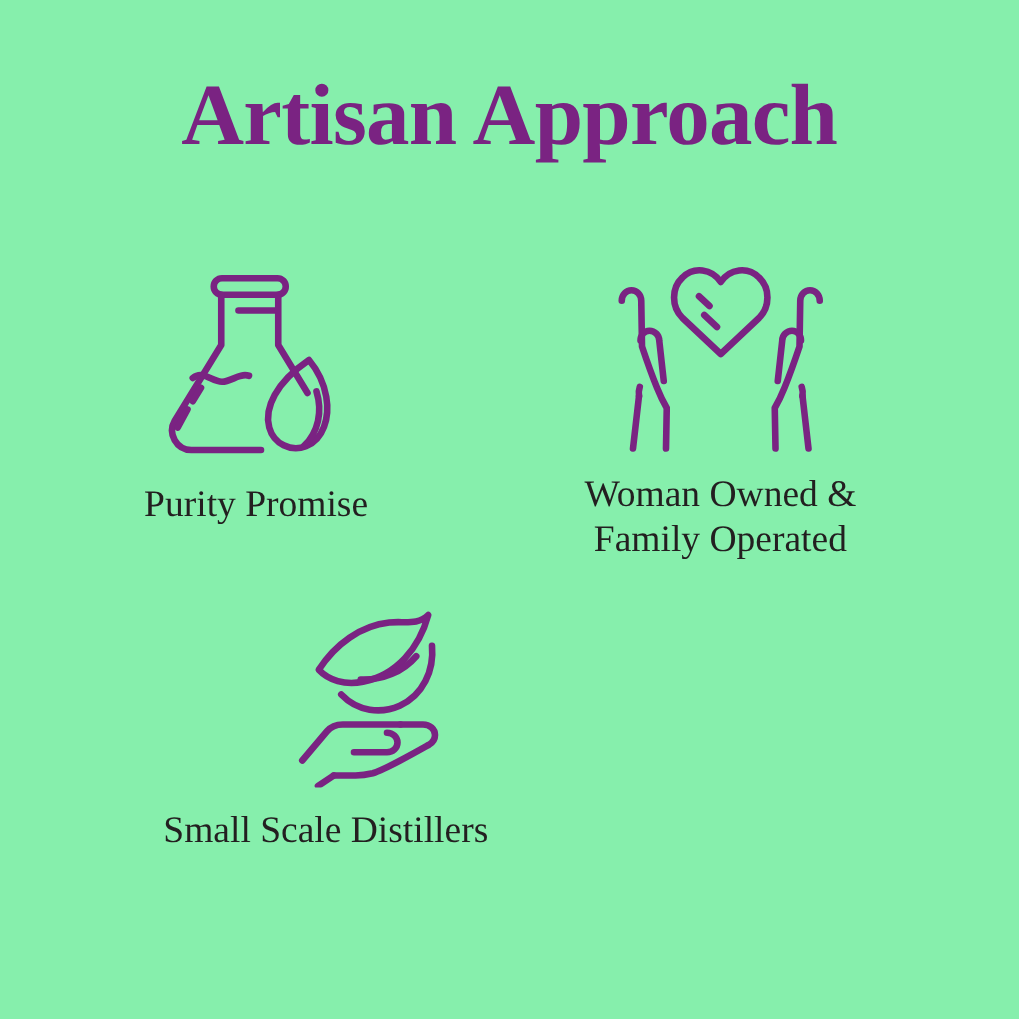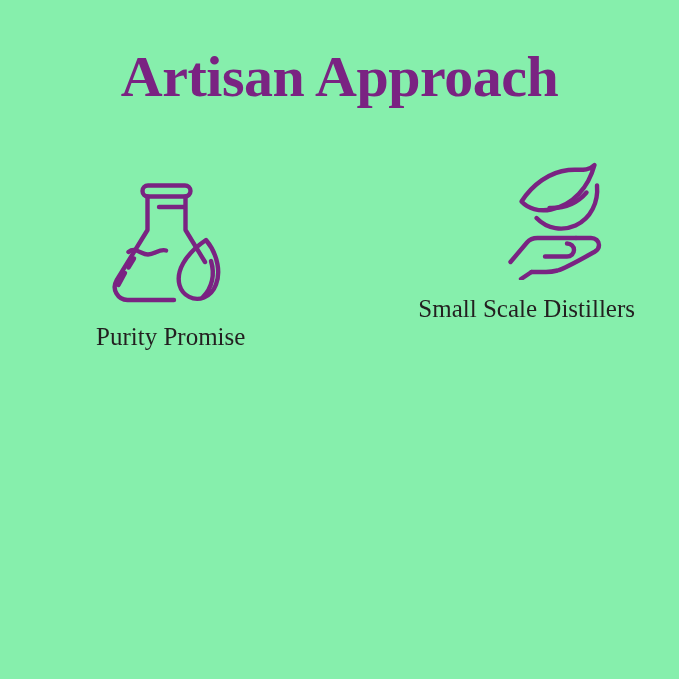--- a/index.html
+++ b/index.html
@@ -104,20 +104,51 @@
           <path d="M24 105 L17.5 117"></path>
 
           <path d="M105 72 c-22 15 -30 32 -26.5 45 c3 11 14.5 16.5 24.5 12.5 c11.5 -4.5 16 -19 13.5 -33 c-2 -11.5 -6.5 -18.5 -11.5 -24.5 Z"></path>
 
           <path d="M110 93 c4 13 1.5 27 -8.5 36.5"></path>
         </svg>
       </span>
       <div class="caption">Purity Promise</div>
     </div>
 
+    <div class="cell cell-tr">
+      <span class="icon-wrap">
+        <svg width="165" height="135" viewBox="0 0 165 135" fill="none" stroke="#7a2382" stroke-width="4.4" stroke-linecap="round" stroke-linejoin="round">
+
+          <path d="M82.5 68 L57 44 c-7.5 -7.5 -7.5 -20 0 -27 c7.5 -7.5 19.5 -6 25.5 3
+                   c6 -9 18 -10.5 25.5 -3 c7.5 7 7.5 19.5 0 27 Z"></path>
+
+          <path d="M68 29.5 L75 36"></path>
+          <path d="M71.5 42 L80 50"></path>
+
+          <path d="M16.5 32.5 c0 -4 3 -7 6.5 -7 c3.5 0 6.5 3 6.5 7 L30 63
+                   c0 0 5.5 16.5 10 27.5 c3 7.5 6.5 13.5 6.5 13.5 L46 131"></path>
+
+          <path d="M29 59 c0 -3.5 2.5 -6.5 6 -6.5 c3.5 0 6.5 3 6.5 6.5 l3 27"></path>
+
+          <path d="M28 96 L24 131"></path>
+
+          <path d="M28.5 90 c0 0 -1 3 -0.5 6"></path>
+
+          <path d="M148.5 32.5 c0 -4 -3 -7 -6.5 -7 c-3.5 0 -6.5 3 -6.5 7 L135 63
+                   c0 0 -5.5 16.5 -10 27.5 c-3 7.5 -6.5 13.5 -6.5 13.5 L119 131"></path>
+
+          <path d="M136 59 c0 -3.5 -2.5 -6.5 -6 -6.5 c-3.5 0 -6.5 3 -6.5 6.5 l-3 27"></path>
+
+          <path d="M137 96 L141 131"></path>
+          <path d="M136.5 90 c0 0 1 3 0.5 6"></path>
+        </svg>
+      </span>
+      <div class="caption caption-2">Woman Owned &amp;
+Family Operated</div>
+    </div>
 
     <div class="cell cell-bl">
       <span class="icon-wrap">
         <svg width="130" height="120" viewBox="0 0 130 120" fill="none" stroke="#7a2382" stroke-width="4.4" stroke-linecap="round" stroke-linejoin="round">
 
           <path d="M89.5 5 c-6 22 -21 40 -43.5 44.5 c-12 2.5 -23 -1 -29.5 -8
                    c11 -17 28 -29.5 47 -31.5 c10 -1 19 2 26 -5 Z"></path>
 
           <path d="M92 25.5 c1.5 16.5 -6 33 -21.5 40 c-12.5 5.5 -28 4 -39 -7.5"></path>
 

